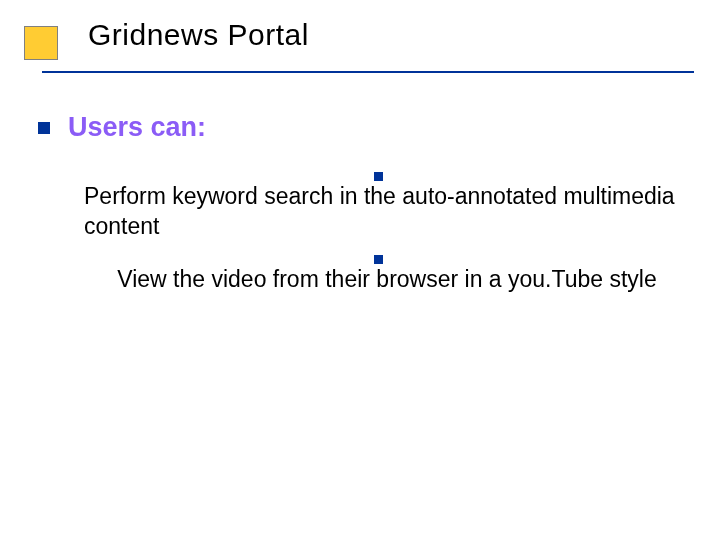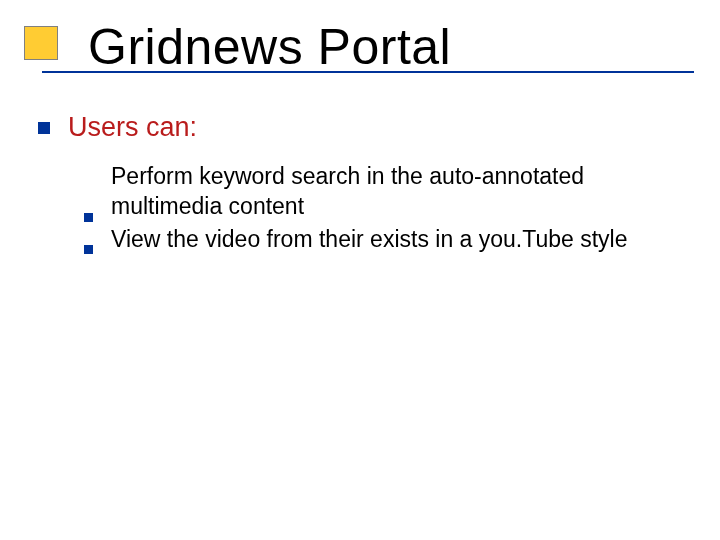--- a/index.html
+++ b/index.html
@@ -24,21 +24,21 @@
       width: 34px;
       height: 34px;
       background: #ffcc33;
       border: 1px solid #808080;
       z-index: 1;
     }
     .title-text {
       position: absolute;
       left: 88px;
       top: 18px;
-      font-size: 50px;
+      font-size: 30px;
       font-weight: 400;
       color: #000000;
       z-index: 2;
       letter-spacing: 0.5px;
     }
     .title-underline {
       position: absolute;
       left: 42px;
       top: 71px;
       width: 652px;
@@ -59,31 +59,33 @@
     .bullet1 {
       width: 12px;
       height: 12px;
       background: #003399;
       margin-top: 12px;
       margin-right: 18px;
       flex-shrink: 0;
     }
     .level1-text {
       font-size: 27px;
-      color: #b91c1c;
+      color: #8b5cf6;
       line-height: 1.3;
+      font-weight: bold;
     }
     .level2-container {
       padding-left: 46px;
       padding-top: 6px;
     }
     .level2 {
       display: flex;
-      align-items: flex-end;
+      align-items: center;
       margin-bottom: 2px;
+      flex-direction: column;
     }
     .bullet2 {
       width: 9px;
       height: 9px;
       background: #003399;
       margin-top: 11px;
       margin-right: 18px;
       flex-shrink: 0;
     }
     .level2-text {
@@ -106,16 +108,16 @@
     <div class="bullet1"></div>
     <div class="level1-text">Users can:</div>
   </div>
   <div class="level2-container">
     <div class="level2">
       <div class="bullet2"></div>
       <div class="level2-text">Perform keyword search in the auto-annotated multimedia content</div>
     </div>
     <div class="level2">
       <div class="bullet2"></div>
-      <div class="level2-text">View the video from their exists in a you.Tube style</div>
+      <div class="level2-text">View the video from their browser in a you.Tube style</div>
     </div>
   </div>
 </div>
 
 </body></html>

